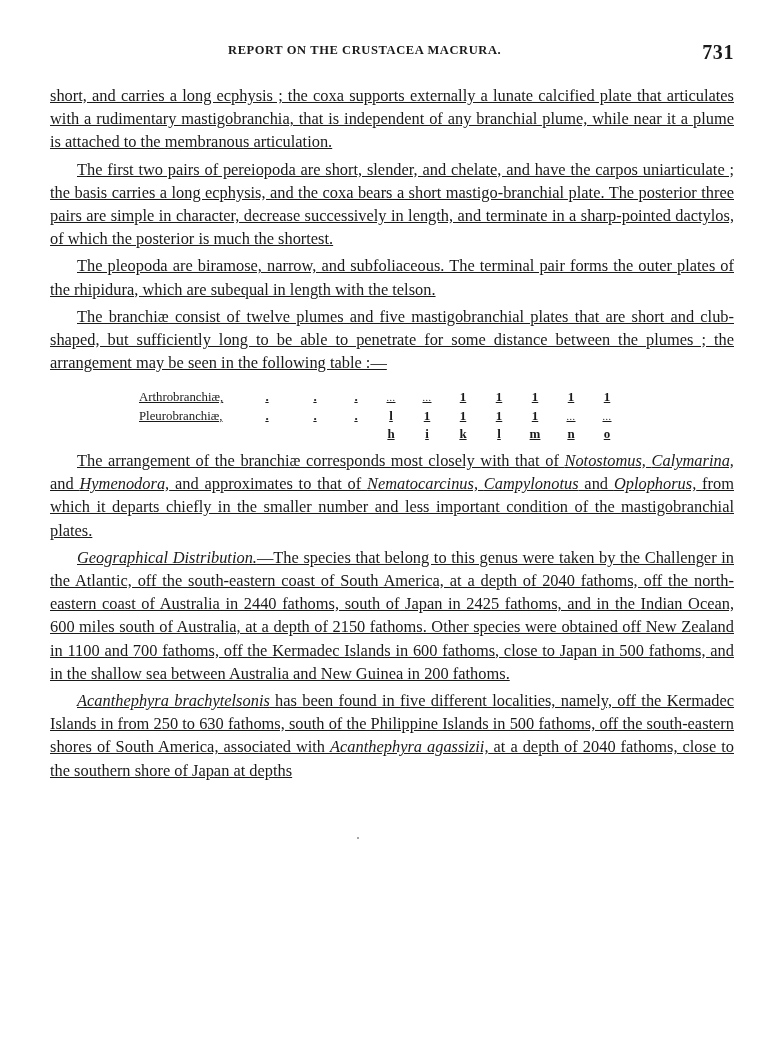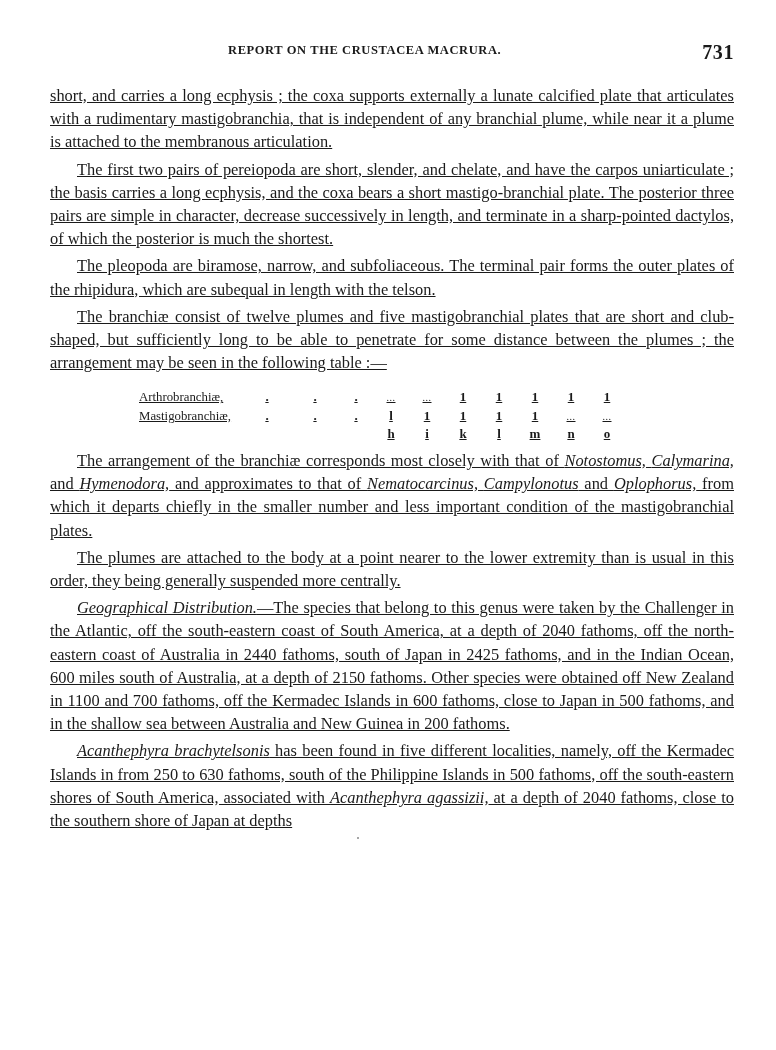--- a/index.html
+++ b/index.html
@@ -149,21 +149,21 @@
             <td class="leader last">.</td>
             <td class="cell ellipsis">...</td>
             <td class="cell ellipsis">...</td>
             <td class="cell">1</td>
             <td class="cell">1</td>
             <td class="cell">1</td>
             <td class="cell">1</td>
             <td class="cell">1</td>
           </tr>
           <tr>
-            <td class="row-label">Mastigobranchiæ,</td>
+            <td class="row-label">Pleurobranchiæ,</td>
             <td class="leader">.</td>
             <td class="leader">.</td>
             <td class="leader last">.</td>
             <td class="cell">l</td>
             <td class="cell">1</td>
             <td class="cell">1</td>
             <td class="cell">1</td>
             <td class="cell">1</td>
             <td class="cell ellipsis">...</td>
             <td class="cell ellipsis">...</td>
@@ -177,21 +177,20 @@
             <td class="cell">m</td>
             <td class="cell">n</td>
             <td class="cell">o</td>
           </tr>
         </tbody>
     </table>
 
 
     <p class="indent gap"><span>The arrangement of the branchiæ corresponds most closely with that of </span><i>Notostomus,</i><span> </span><i>Calymarina,</i><span> and </span><i>Hymenodora,</i><span> and approximates to that of </span><i>Nematocarcinus,</i><span> </span><i>Campylonotus</i><span> and </span><i>Oplophorus,</i><span> from which it departs chiefly in the smaller number and less important condition of the mastigobranchial plates.</span></p>
 
-    <p class="indent gap">The plumes are attached to the body at a point nearer to the lower extremity than is usual in this order, they being generally suspended more centrally.</p>
 
     <p class="indent gap"><i>Geographical Distribution.</i><span>—The species that belong to this genus were taken by the Challenger in the Atlantic, off the south-eastern coast of South America, at a depth of 2040 fathoms, off the north-eastern coast of Australia in 2440 fathoms, south of Japan in 2425 fathoms, and in the Indian Ocean, 600 miles south of Australia, at a depth of 2150 fathoms. Other species were obtained off New Zealand in 1100 and 700 fathoms, off the Kermadec Islands in 600 fathoms, close to Japan in 500 fathoms, and in the shallow sea between Australia and New Guinea in 200 fathoms.</span></p>
 
 
     <p class="indent gap"><i>Acanthephyra brachytelsonis</i><span> has been found in five different localities, namely, off the Kermadec Islands in from 250 to 630 fathoms, south of the Philippine Islands in 500 fathoms, off the south-eastern shores of South America, associated with </span><i>Acanthephyra agassizii,</i><span> at a depth of 2040 fathoms, close to the southern shore of Japan at depths</span></p>
 
   </div>
 </div>
 
 <div class="speck"></div>

